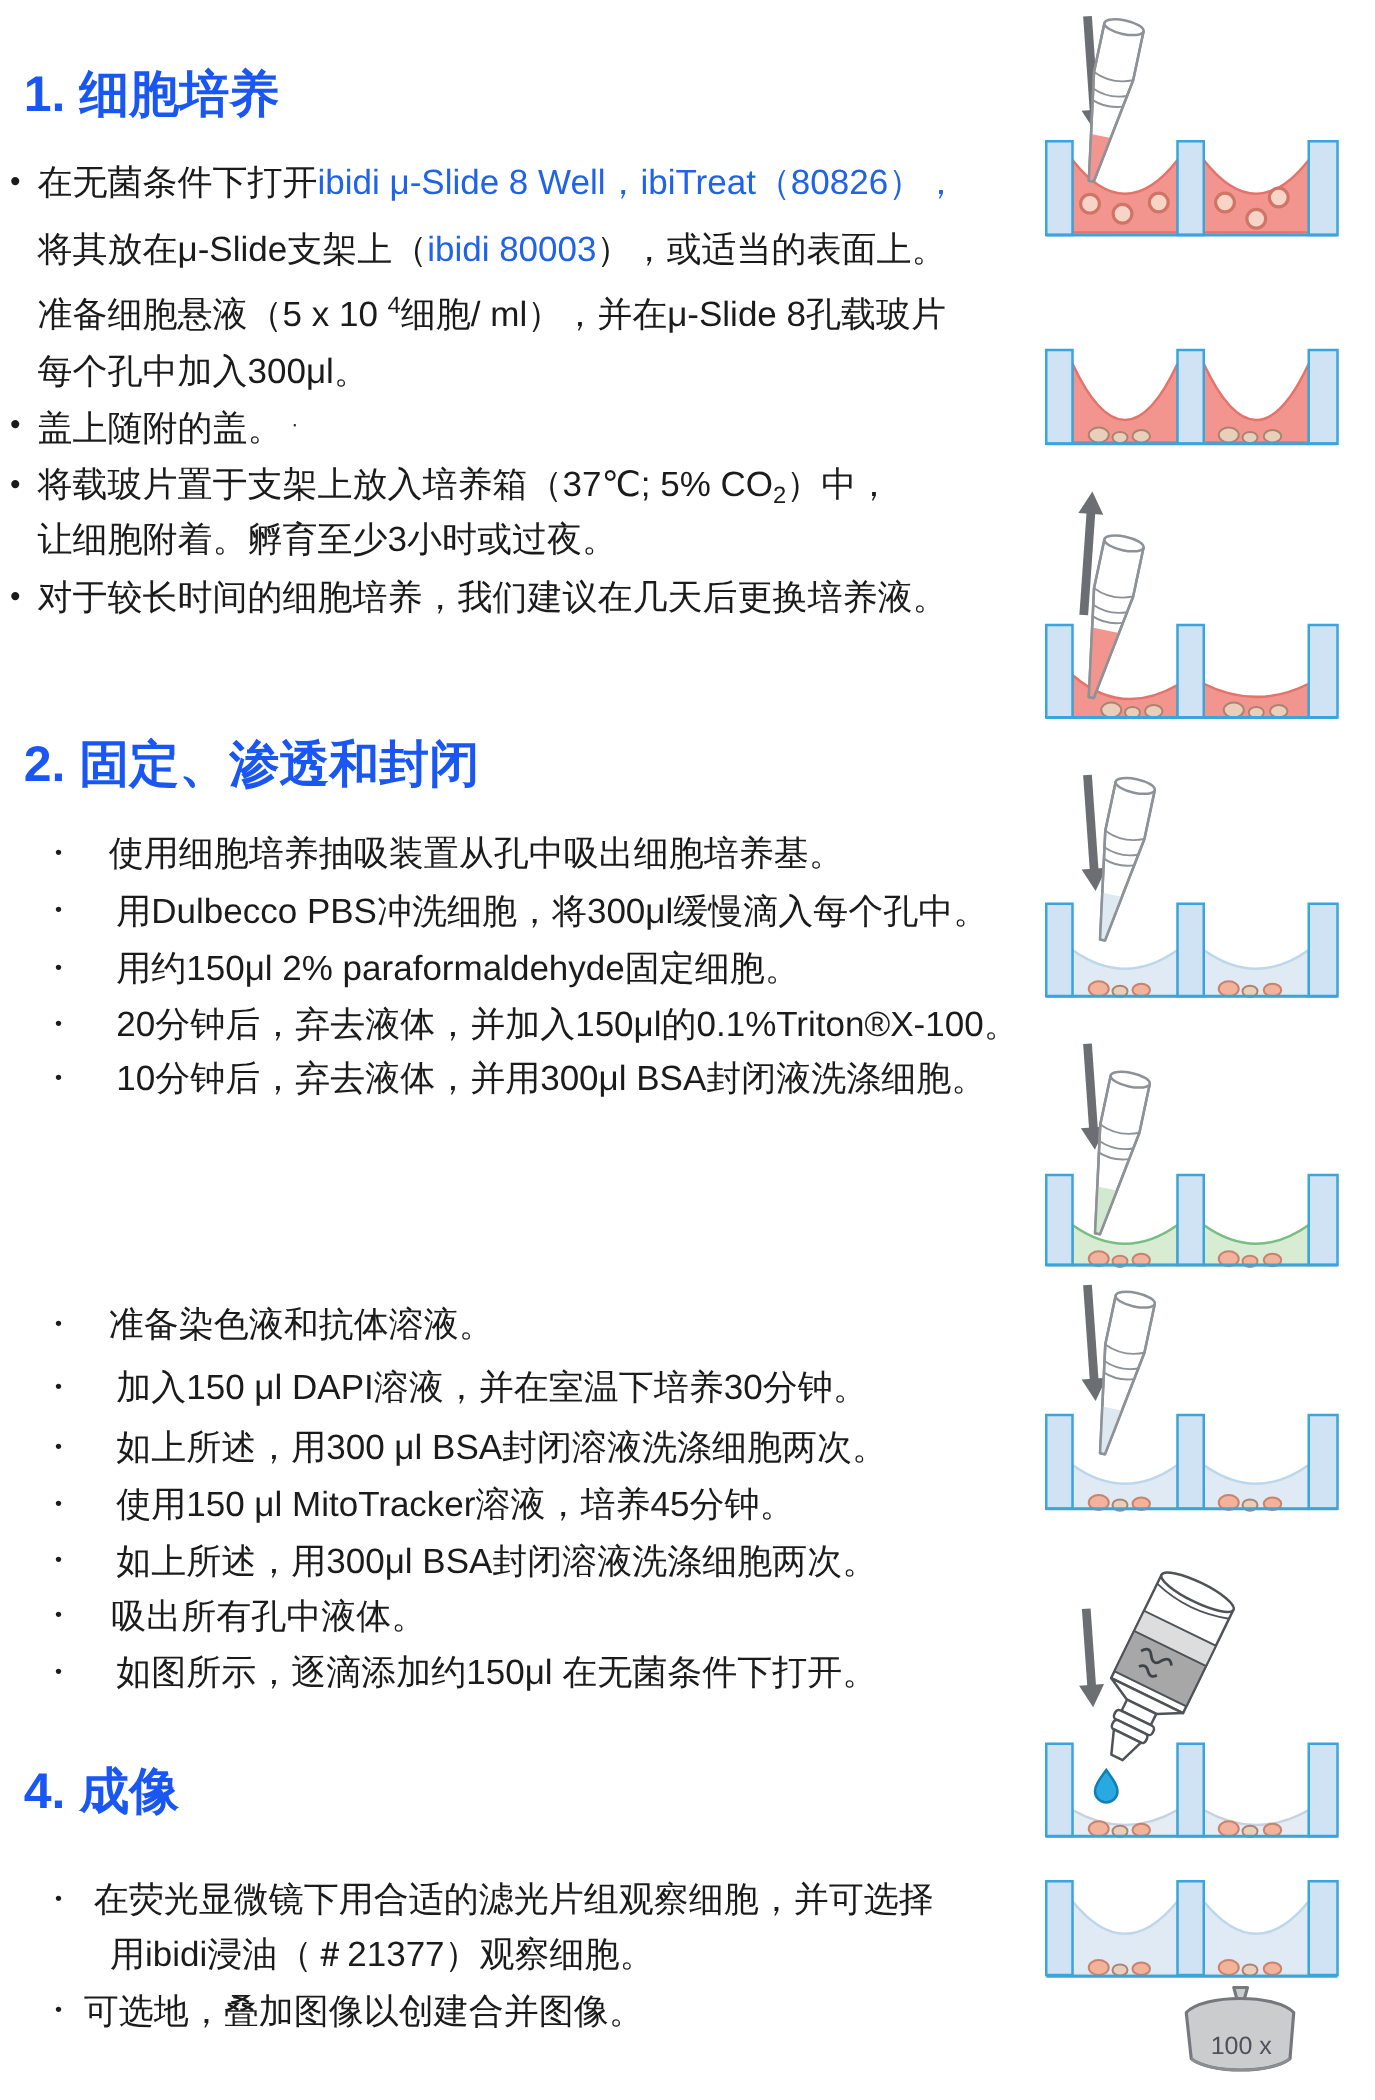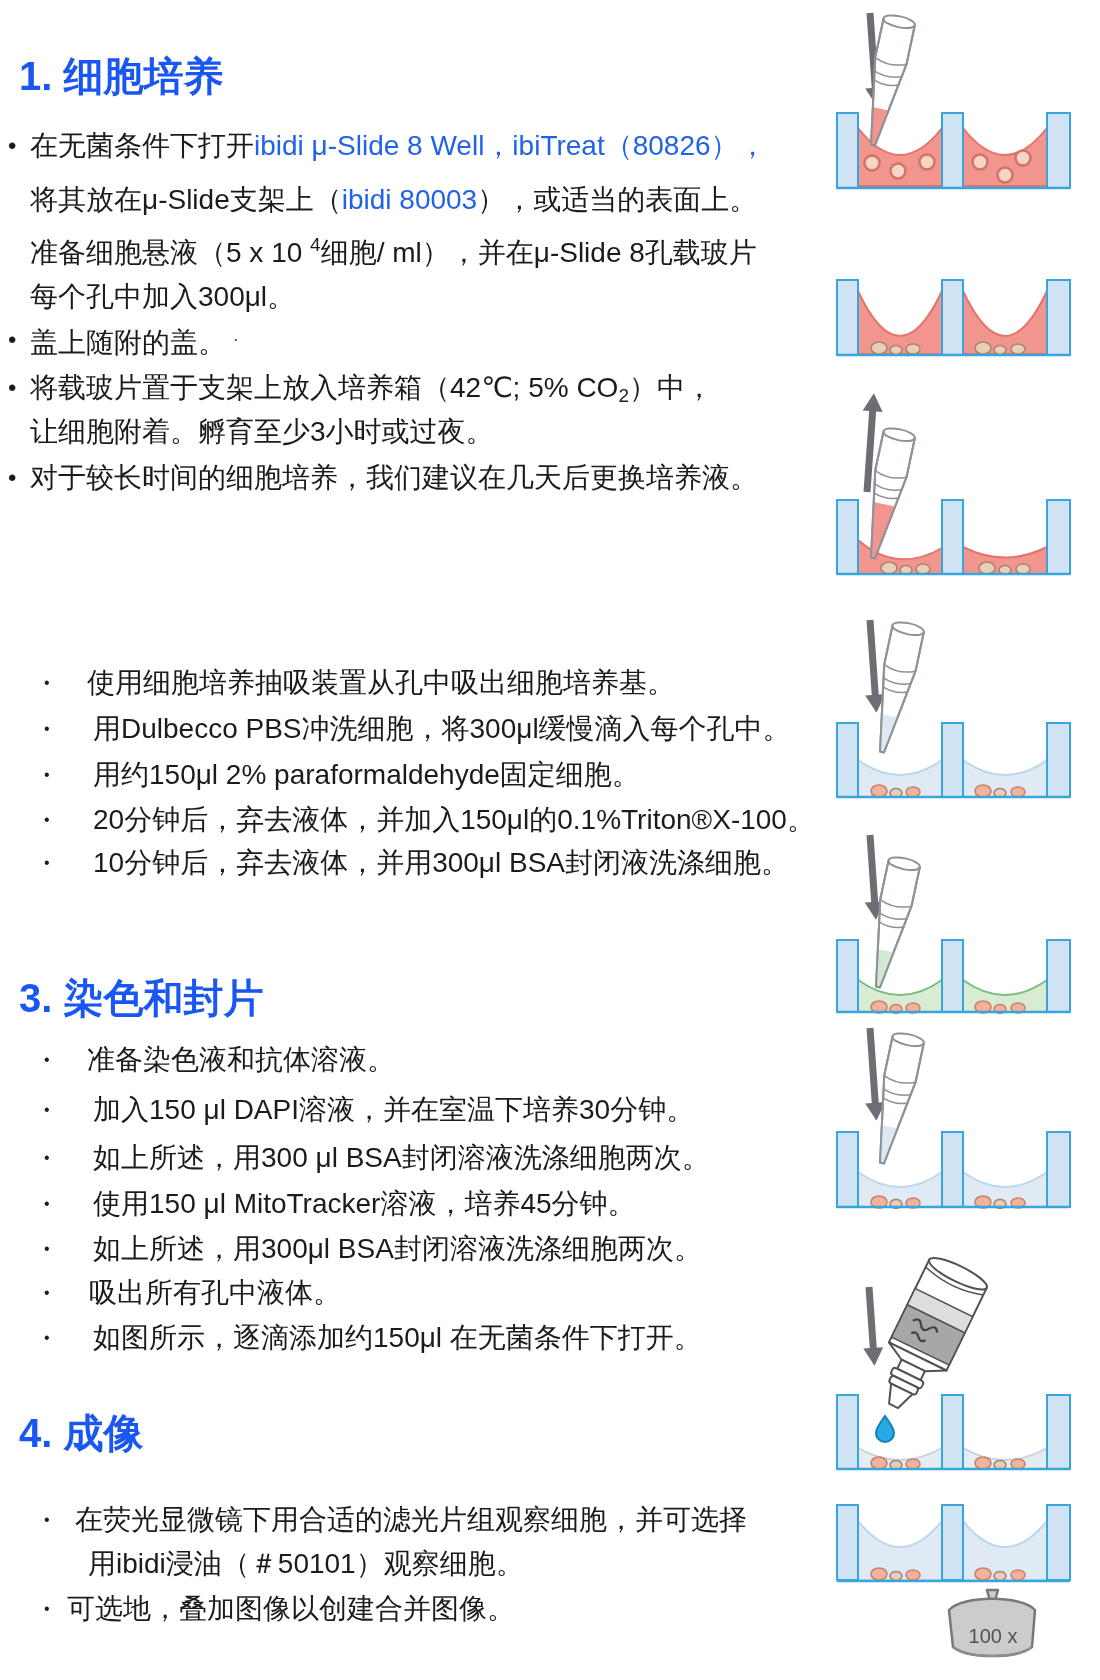--- a/index.html
+++ b/index.html
@@ -63,30 +63,31 @@
   </div>
   <div class="ln s1" style="top:275px">
     <span class="txt"><span>每个孔中加入300μl。</span></span>
   </div>
   <div class="ln s1" style="top:318px">
     <span class="blt big">•</span>
     <span class="txt"><span>盖上随附的盖。</span><span class="tinydot">·</span></span>
   </div>
   <div class="ln s1" style="top:366px">
     <span class="blt big">•</span>
-    <span class="txt"><span>将载玻片置于支架上放入培养箱（42℃; 5% CO</span><span class="sb">2</span><span>）中，</span></span>
+    <span class="txt"><span>将载玻片置于支架上放入培养箱（37℃; 5% CO</span><span class="sb">2</span><span>）中，</span></span>
   </div>
   <div class="ln s1" style="top:410px">
     <span class="txt"><span>让细胞附着。孵育至少3小时或过夜。</span></span>
   </div>
   <div class="ln s1" style="top:456px">
     <span class="blt big">•</span>
     <span class="txt"><span>对于较长时间的细胞培养，我们建议在几天后更换培养液。</span></span>
   </div>
 
+  <h2 class="sec-h" style="top:579px">2. 固定、渗透和封闭</h2>
 
   <div class="ln s2" style="top:661px">
     <span class="blt sm">•</span>
     <span class="txt" style="left:55px"><span>使用细胞培养抽吸装置从孔中吸出细胞培养基。</span></span>
   </div>
   <div class="ln s2" style="top:707px">
     <span class="blt sm">•</span>
     <span class="txt"><span>用Dulbecco PBS冲洗细胞，将300μl缓慢滴入每个孔中。</span></span>
   </div>
   <div class="ln s2" style="top:753px">
@@ -95,21 +96,20 @@
   </div>
   <div class="ln s2" style="top:798px">
     <span class="blt sm">•</span>
     <span class="txt"><span>20分钟后，弃去液体，并加入150μl的0.1%Triton®X-100。</span></span>
   </div>
   <div class="ln s2" style="top:841px">
     <span class="blt sm">•</span>
     <span class="txt"><span>10分钟后，弃去液体，并用300μl BSA封闭液洗涤细胞。</span></span>
   </div>
 
-  <h2 class="sec-h" style="top:965px">3. 染色和封片</h2>
 
   <div class="ln s3" style="top:1038px">
     <span class="blt sm">•</span>
     <span class="txt" style="left:55px"><span>准备染色液和抗体溶液。</span></span>
   </div>
   <div class="ln s3" style="top:1088px">
     <span class="blt sm">•</span>
     <span class="txt"><span>加入150 μl DAPI溶液，并在室温下培养30分钟。</span></span>
   </div>
   <div class="ln s3" style="top:1136px">
@@ -133,21 +133,21 @@
     <span class="txt"><span>如图所示，逐滴添加约150μl 在无菌条件下打开。</span></span>
   </div>
 
   <h2 class="sec-h" style="top:1400px">4. 成像</h2>
 
   <div class="ln s4" style="top:1498px">
     <span class="blt sm">•</span>
     <span class="txt" style="left:75px"><span>在荧光显微镜下用合适的滤光片组观察细胞，并可选择</span></span>
   </div>
   <div class="ln s4" style="top:1542px">
-    <span class="txt" style="left:88px"><span>用ibidi浸油（＃50101）观察细胞。</span></span>
+    <span class="txt" style="left:88px"><span>用ibidi浸油（＃21377）观察细胞。</span></span>
   </div>
   <div class="ln s4" style="top:1587px">
     <span class="blt sm">•</span>
     <span class="txt" style="left:67px"><span>可选地，叠加图像以创建合并图像。</span></span>
   </div>
 
   <div class="figcol">
 
     <svg style="top:5px" width="233" height="192" viewBox="0 0 233 192">
       <g>

